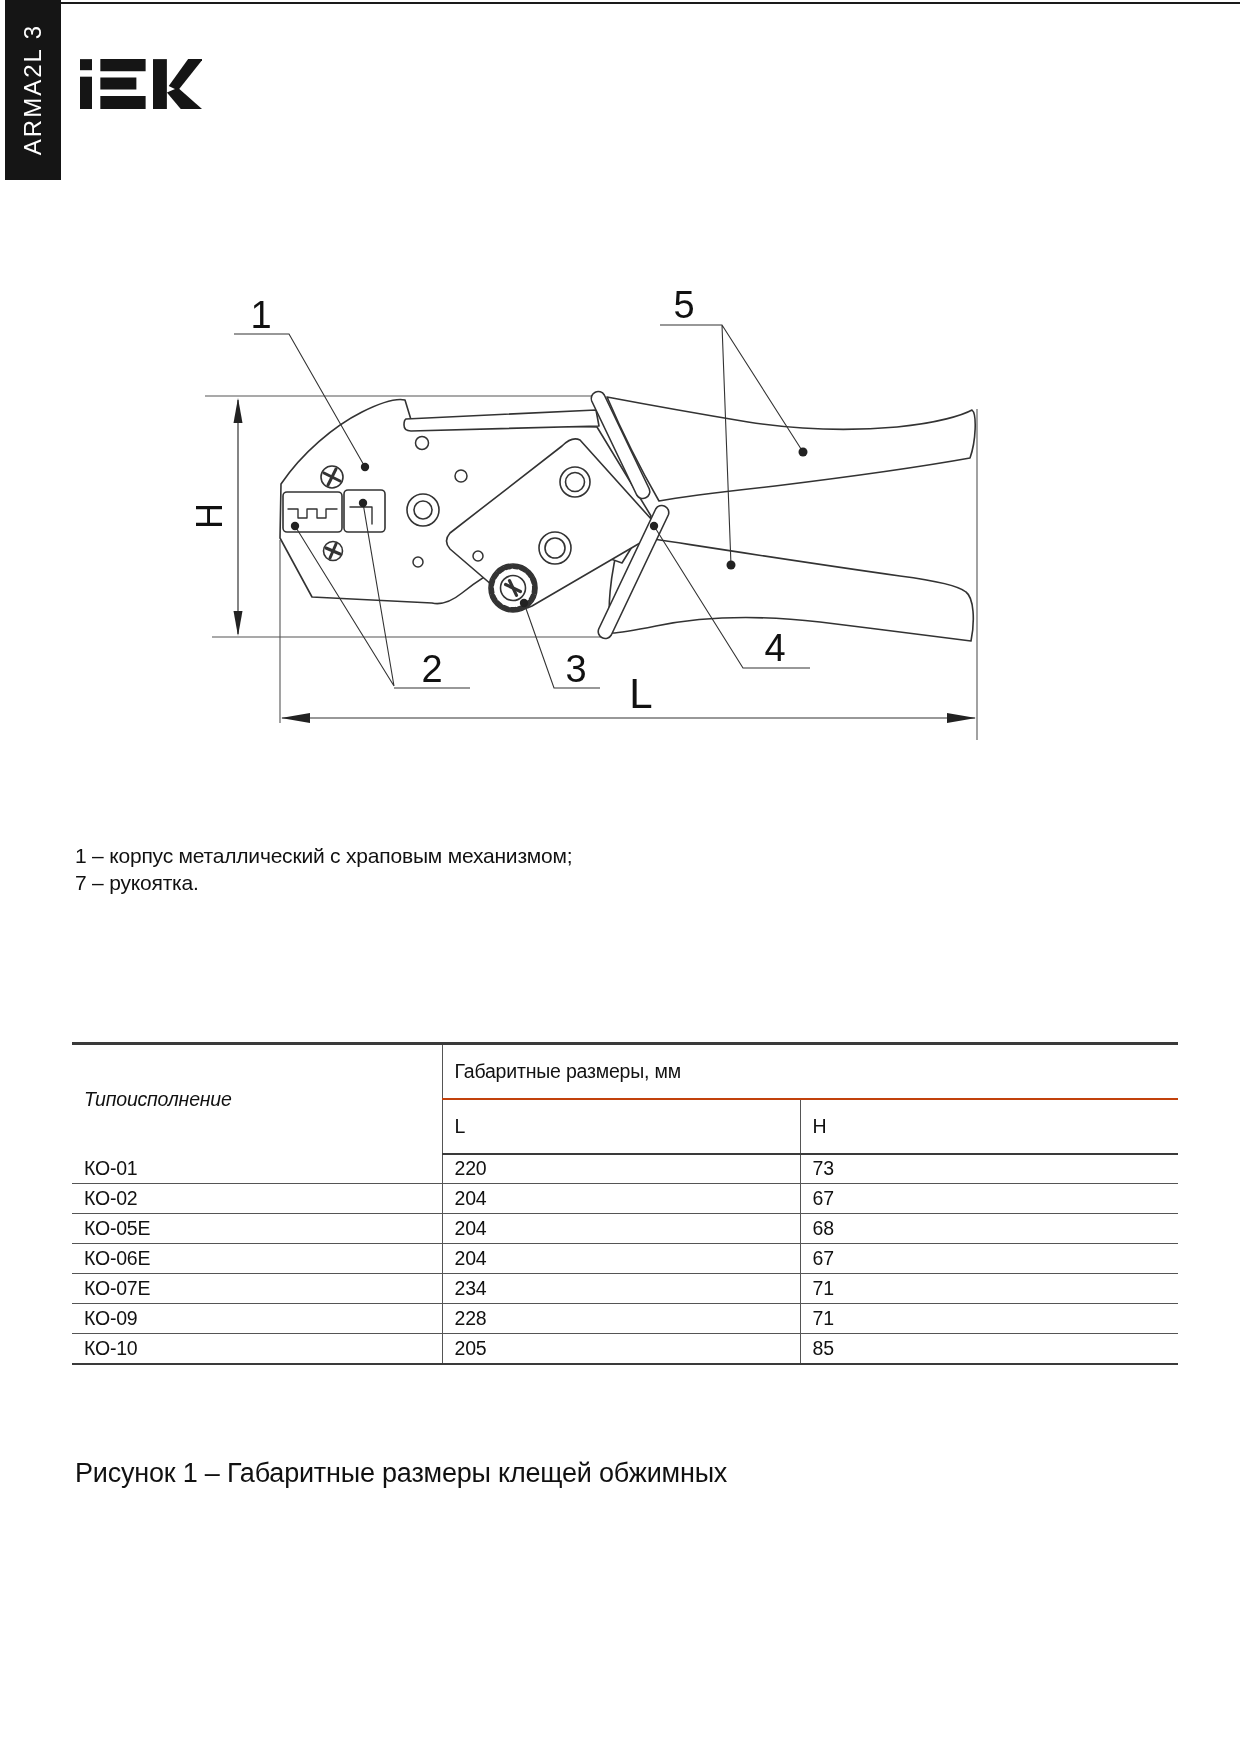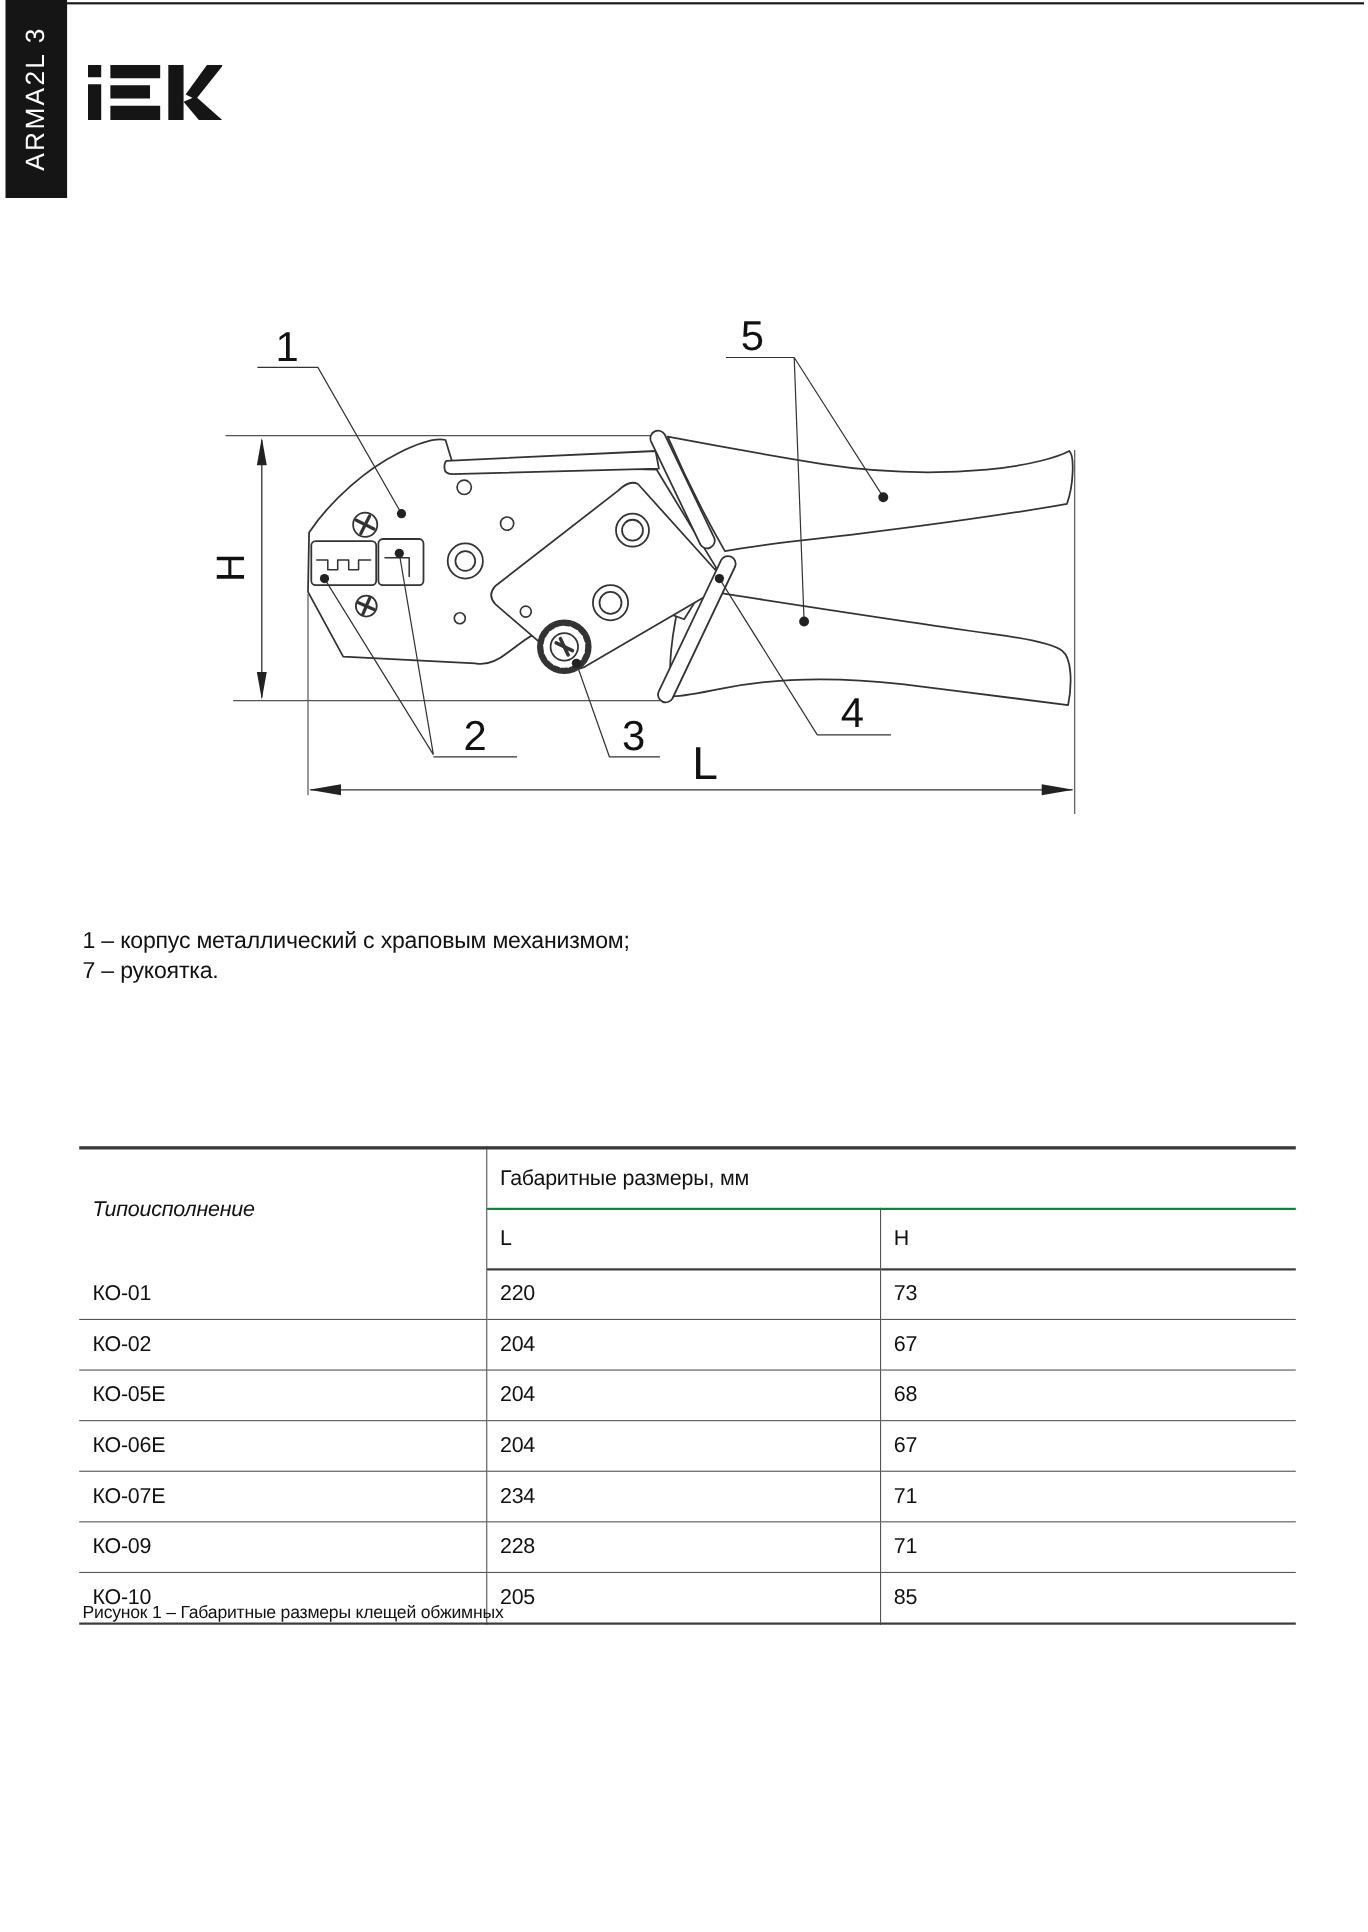--- a/index.html
+++ b/index.html
@@ -18,30 +18,30 @@
   .figure-svg text{font-family:"Liberation Sans",sans-serif;fill:#111;}
   
   .legend{position:absolute;left:75px;top:843px;font-size:21px;line-height:26.5px;
           letter-spacing:-0.2px;}
   
   .dim-table{position:absolute;left:72px;top:1042px;width:1106px;border-collapse:collapse;
              font-size:19.5px;letter-spacing:-0.2px;}
   .dim-table th,.dim-table td{font-weight:normal;text-align:left;padding:0 0 0 12px;
              vertical-align:middle;}
   .dim-table col.c1{width:370px}.dim-table col.c2{width:358px}.dim-table col.c3{width:378px}
-  tr.h1{height:55px;}tr.h2{height:55px;}tr.dr{height:46px;}
+  tr.h1{height:55px;}tr.h2{height:55px;}tr.dr{height:30px;}
   .dim-table{border-top:3px solid #3a3a3a;border-bottom:2px solid #3a3a3a;}
-  tr.h1 th{border-bottom:2px solid #15803d;}
+  tr.h1 th{border-bottom:2px solid #c2410c;}
   tr.h1 th.c1cell{border-bottom:none;font-style:italic;}
   tr.h2 th{border-bottom:2.5px solid #3a3a3a;}
   tr.dr td{border-bottom:1.6px solid #555;}
   tr.dr:last-child td{border-bottom:none;}
   .vline-r{border-right:1.6px solid #555;}
   
-  .caption{position:absolute;left:75px;top:1458px;font-size:16px;letter-spacing:-0.2px;}
+  .caption{position:absolute;left:75px;top:1458px;font-size:27px;letter-spacing:-0.2px;}
 </style>
 </head>
 <body>
 
 <div class="page">
 
   <div class="side-tab">
     <span>ARMA2L 3</span>
   </div>
   <div class="top-rule"></div>

